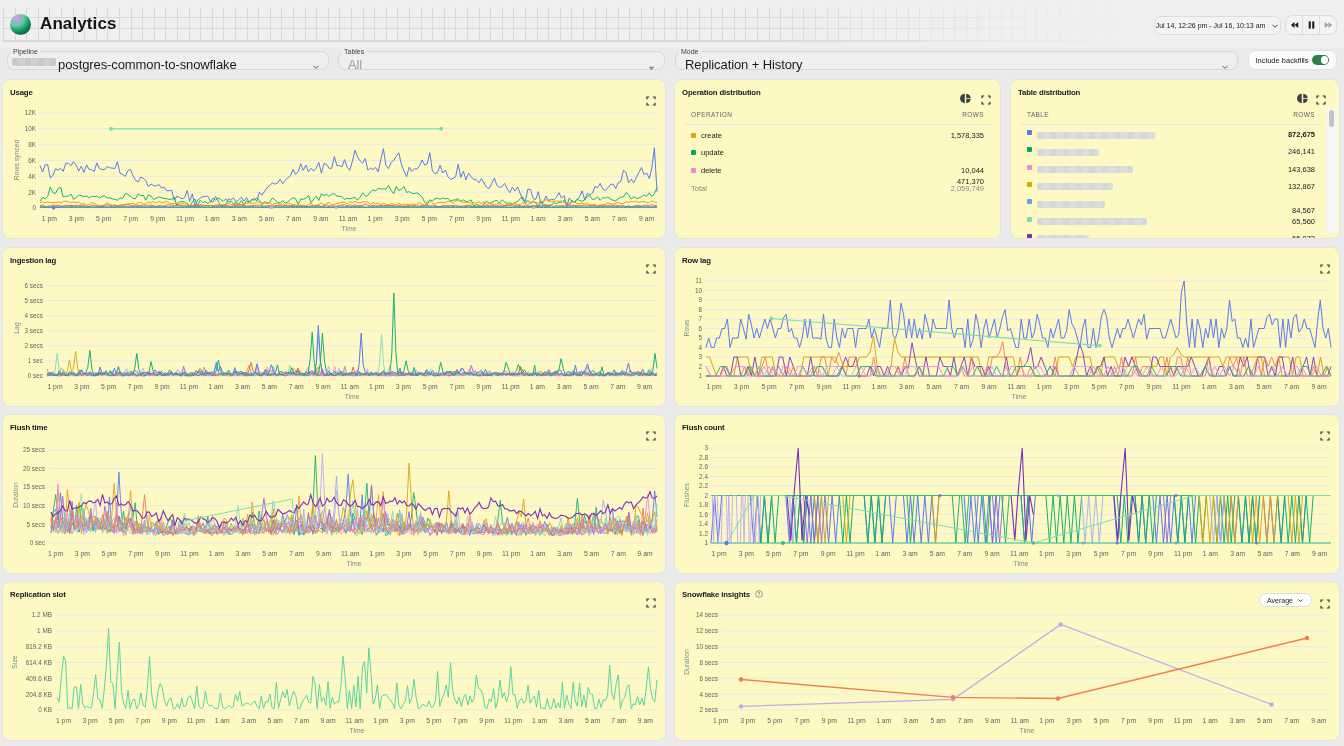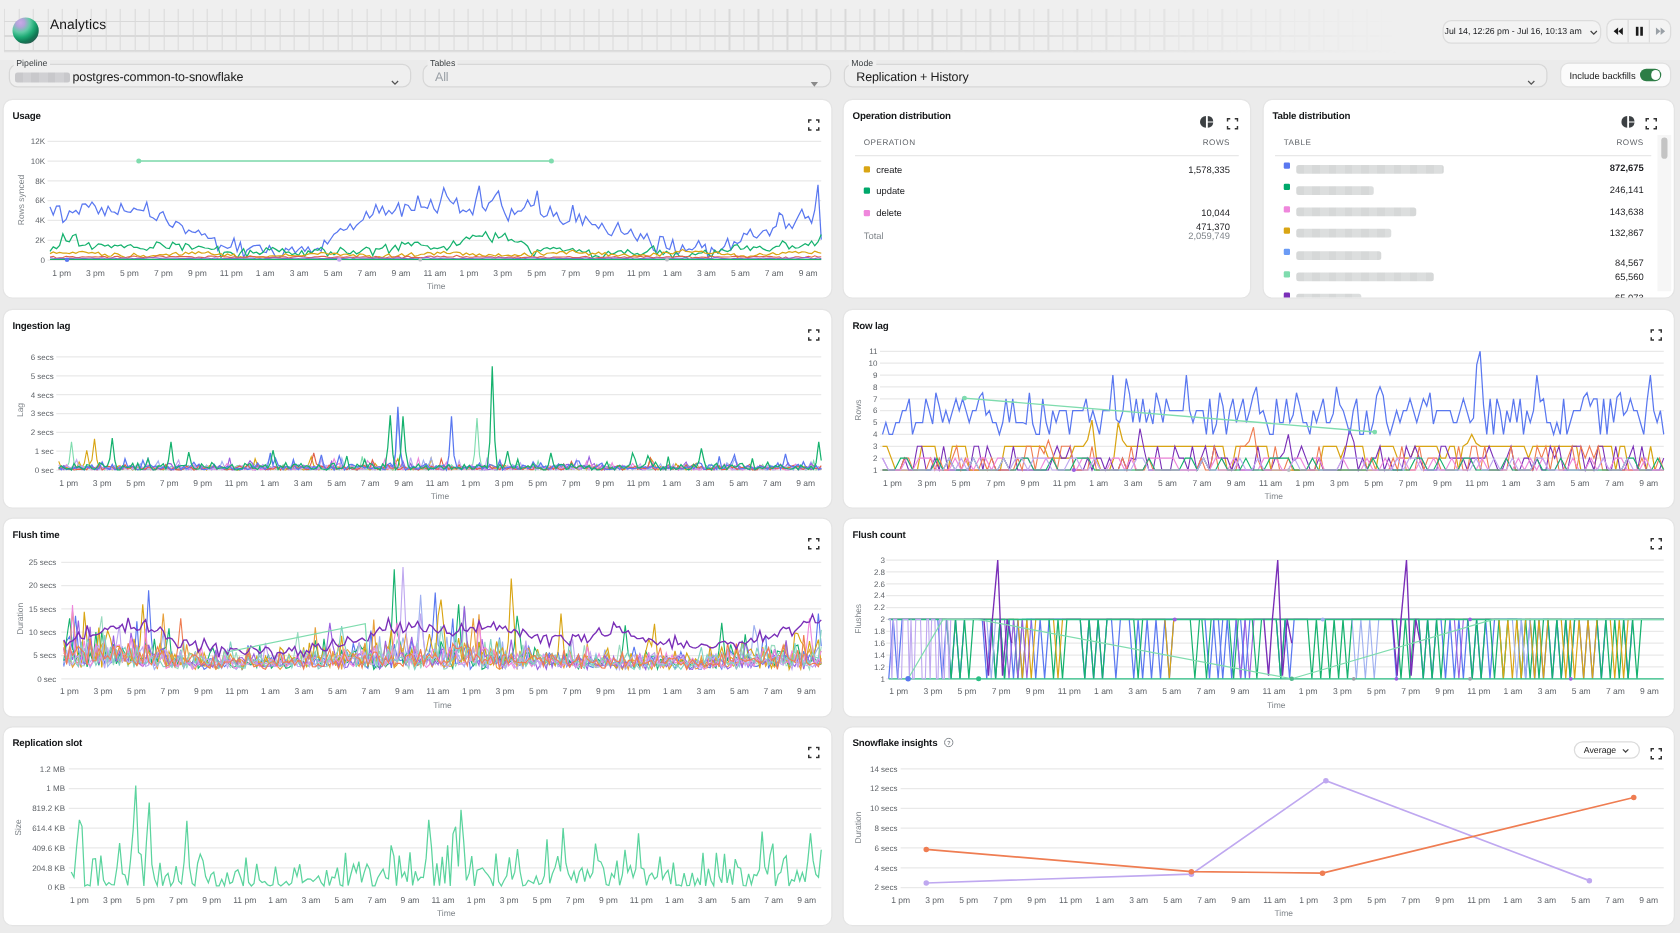--- a/index.html
+++ b/index.html
@@ -5,36 +5,36 @@
   font-family:"Liberation Sans",sans-serif;-webkit-font-smoothing:antialiased;}
 #topbar{position:absolute;left:0;top:0;width:1344px;height:48px;background:#efefef;}
 #grid{position:absolute;left:3px;top:6.5px;width:1150px;height:35.8px;
   background-image:repeating-linear-gradient(90deg,#d9d9d9 0 1px,transparent 1px 11.6px),
                    repeating-linear-gradient(0deg,#d9d9d9 0 1px,transparent 1px 11.6px);
   border-right:0;border-bottom:1px solid #d9d9d9;
   -webkit-mask-image:linear-gradient(90deg,#000 0 65%,transparent 97%);
   mask-image:linear-gradient(90deg,#000 0 65%,transparent 97%);}
 #logo{position:absolute;left:10px;top:14px;width:21px;height:21px;border-radius:50%;
   background:radial-gradient(circle at 30% 20%,#c9a9e6 0%,#b3a4da 15%,#62cba6 34%,#1daa74 52%,#107a55 68%,#35484a 90%);}
-#brand{position:absolute;left:40px;top:14px;font-size:11px;font-weight:normal;color:#141414;letter-spacing:0.1px;}
+#brand{position:absolute;left:40px;top:14px;font-size:17px;font-weight:bold;color:#141414;letter-spacing:0.1px;}
 #datepill{position:absolute;left:1154px;top:16px;width:127px;height:19px;border:1px solid #dcdcdc;
   border-radius:7px;background:#f3f3f3;font-size:7px;color:#202124;display:flex;align-items:center;
   justify-content:center;white-space:nowrap;}
 #segctl{position:absolute;left:1285px;top:15px;width:52px;height:20px;border:1px solid #dcdcdc;
   border-radius:7px;background:#f3f3f3;display:flex;}
 .seg{flex:1;display:flex;align-items:center;justify-content:center;}
 .fbox{position:absolute;top:51px;height:19px;border:1px solid #d7d7d7;border-radius:7px;background:#efefef;}
 .flab{position:absolute;left:3px;top:-4px;font-size:7px;color:#3c4043;background:#efefef;padding:0 2px;line-height:8px;}
-.fval{position:absolute;top:5px;font-size:10px;color:#1a1a1a;white-space:nowrap;letter-spacing:-0.1px;}
+.fval{position:absolute;top:5px;font-size:13px;color:#1a1a1a;white-space:nowrap;letter-spacing:-0.1px;}
 .fchev{position:absolute;right:8px;top:5px;}
 #incback{position:absolute;left:1248px;top:50px;width:89px;height:20px;background:#fbfbfb;border:1px solid #e0e0e0;
   border-radius:7px;font-size:7.5px;color:#1a1a1a;display:flex;align-items:center;justify-content:center;gap:4px;}
 #tog{position:relative;display:inline-block;width:17px;height:10px;background:#2d7d46;border-radius:5px;}
 #knob{position:absolute;right:1.2px;top:1.2px;width:7.6px;height:7.6px;background:#fff;border-radius:50%;}
-.card{position:absolute;background:#ffffff;border:1px solid #e4e4e4;border-radius:8px;overflow:hidden;}
+.card{position:absolute;background:#fef9c3;border:1px solid #e4e4e4;border-radius:8px;overflow:hidden;}
 .ct{position:absolute;left:7px;top:8px;font-size:7.8px;font-weight:bold;color:#16181a;letter-spacing:-0.15px;}
 .ch{position:absolute;left:0;top:0;}
 .tk{font-size:6.4px;fill:#5f6368;font-family:"Liberation Sans",sans-serif;}
 .tkx{font-size:6.8px;fill:#5f6368;font-family:"Liberation Sans",sans-serif;}
 .tk2{font-size:6.8px;fill:#80868b;font-family:"Liberation Sans",sans-serif;}
 .th{position:absolute;font-size:6.5px;color:#5f6368;letter-spacing:0.4px;}
 .tr{position:absolute;font-size:7.5px;color:#202124;display:flex;align-items:center;}
 .sw{display:inline-block;width:5px;height:5px;border-radius:1px;margin-right:5px;}
 .avgbtn{position:absolute;right:27px;top:11px;height:14px;padding:0 7px;border:1px solid #dcdcdc;border-radius:7px;
   background:#fff;font-size:7px;color:#1a1a1a;display:flex;align-items:center;gap:4px;}

